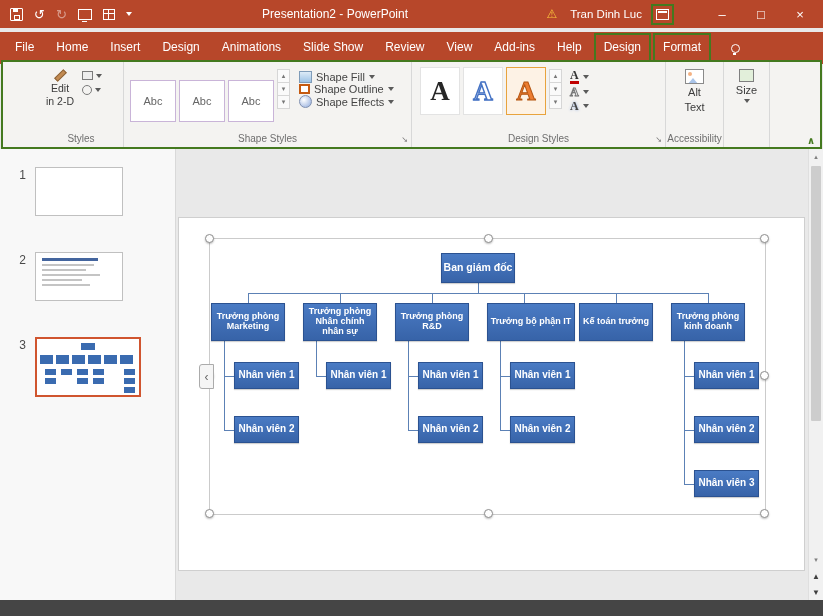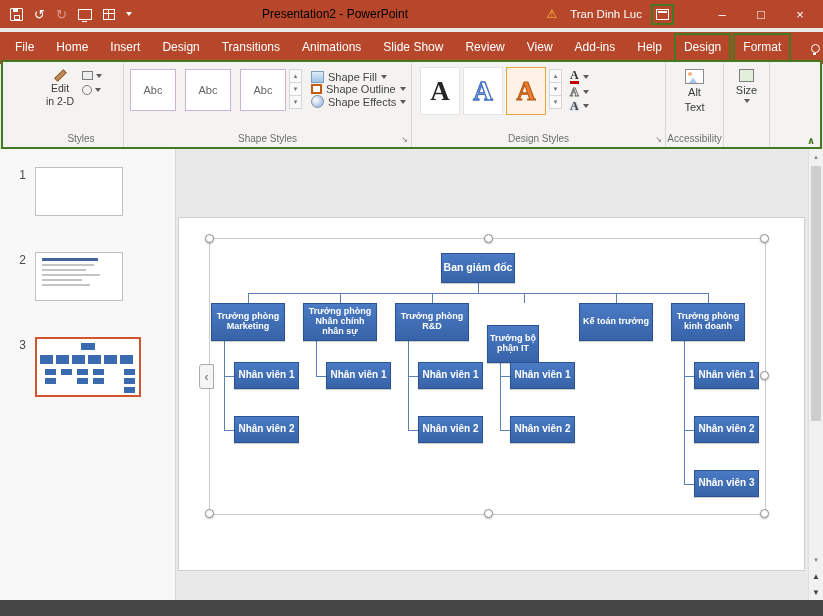--- a/index.html
+++ b/index.html
@@ -24,21 +24,21 @@
   .floppy::after{content:"";position:absolute;bottom:0;left:3px;width:4px;height:3px;border:1px solid #fff;}
   .monitor{width:12px;height:9px;border:1px solid #fff;position:relative;display:inline-block;}
   .monitor::after{content:"";position:absolute;left:3px;bottom:-3px;width:5px;height:1px;background:#fff;}
   .gridicon{width:10px;height:9px;border:1px solid #fff;position:relative;display:inline-block;}
   .gridicon::before{content:"";position:absolute;left:0;right:0;top:3px;height:1px;background:#fff;}
   .gridicon::after{content:"";position:absolute;top:0;bottom:0;left:4px;width:1px;background:#fff;}
   .caret{width:0;height:0;border-left:3px solid transparent;border-right:3px solid transparent;
          border-top:4px solid #5A5A5A;display:inline-block;}
   .caret.white{border-top-color:#fff;}
   .tb-title{position:absolute;left:170px;width:330px;top:0;height:28px;line-height:28px;
-            text-align:center;font-size:12px;color:#000000;pointer-events:none;}
+            text-align:center;font-size:12px;color:#ffffff;pointer-events:none;}
   .tb-right{margin-left:auto;display:flex;align-items:center;gap:13px;padding-right:10px;}
   .warn{color:#FFC83D;font-size:12px;}
   .uname{font-size:11.5px;}
   .green-box{outline:2px solid var(--green);outline-offset:2px;display:flex;align-items:center;
              justify-content:center;width:15px;height:13px;margin-right:26px;}
   .dispopt{width:11px;height:9px;border:1px solid #fff;position:relative;display:inline-block;}
   .dispopt::before{content:"";position:absolute;top:1px;left:1px;right:1px;height:2px;background:#fff;}
   .winbtn{width:26px;text-align:center;font-size:13px;color:#fff;}
 
   
@@ -64,21 +64,21 @@
   .g-shapes .gc{padding:5px 5px 0;gap:6px;}
   .edit2d{display:flex;flex-direction:column;align-items:center;gap:1px;font-size:10.5px;color:#3B3B3B;padding:2px 2px;}
   .pencil-icon{width:11px;height:3px;background:#C28A52;border:1px solid #8A6238;transform:rotate(-45deg);margin:4px 0 3px;display:inline-block;}
   .mini-col{display:flex;flex-direction:column;gap:5px;padding-top:4px;}
   .mini-btn{display:flex;align-items:center;gap:3px;}
   .shape-sq{width:9px;height:7px;border:1px solid #7B7B7B;background:#EDEDED;display:inline-block;}
   .shape-circ{width:8px;height:8px;border:1px solid #7B7B7B;border-radius:50%;display:inline-block;}
 
   .g-shapestyles{width:288px;}
   .g-shapestyles .gc{padding:0 4px 0 6px;}
-  .cells{display:flex;gap:9px;padding-top:7px;text-align:center;}
+  .cells{display:flex;gap:3px;padding-top:18px;text-align:center;}
   .cell{width:46px;height:42px;border:1px solid #C9B4D8;background:#fff;color:#666;font-size:11px;
         display:flex;align-items:center;justify-content:center;box-sizing:border-box;}
   .garrows{display:flex;flex-direction:column;margin:7px 0 0 3px;}
   .garrow{width:13px;height:14px;border:1px solid #D6D6D6;background:#FAFAFA;color:#777;font-size:7px;
           display:flex;align-items:center;justify-content:center;box-sizing:border-box;margin-top:-1px;}
   .garrow:first-child{margin-top:0;}
   .sbtns{display:flex;flex-direction:column;gap:0;padding:9px 0 0 9px;}
   .sbtn{display:flex;align-items:center;gap:4px;font-size:11px;color:#444;white-space:nowrap;}
   .icon-fill{width:11px;height:10px;background:linear-gradient(#DDEBF7,#9DC3E6);border:1px solid #7F9CB9;display:inline-block;}
   .icon-outline{width:11px;height:10px;border:2px solid #C55A11;background:#fff;box-sizing:border-box;display:inline-block;}
@@ -191,21 +191,20 @@
       <span class="winbtn">□</span>
       <span class="winbtn">×</span>
     </div>
   </div>
 
   <div class="tabrow">
     <div class="tab">File</div>
     <div class="tab">Home</div>
     <div class="tab">Insert</div>
     <div class="tab">Design</div>
-    <div class="tab">Transitions</div>
     <div class="tab">Animations</div>
     <div class="tab">Slide Show</div>
     <div class="tab">Review</div>
     <div class="tab">View</div>
     <div class="tab">Add-ins</div>
     <div class="tab">Help</div>
     <div class="tab boxed">Design</div>
     <div class="tab boxed">Format</div>
     <div class="tab tellme">
       <span class="bulb-icon"></span>
@@ -395,21 +394,21 @@
             <div class="org-line" style="left: 137px; top: 158px; width: 10px; height: 1px;"></div>
             <div class="org-box org-child" style="left: 147px; top: 144px; width: 65px; height: 27px;">Nhân viên 1</div>
             <div class="org-line" style="left: 253px; top: 75px; width: 1px; height: 10px;"></div>
             <div class="org-box org-dept" style="left: 216px; top: 85px; width: 74px; height: 38px;">Trưởng phòng R&amp;D</div>
             <div class="org-line" style="left: 229px; top: 123px; width: 1px; height: 89px;"></div>
             <div class="org-line" style="left: 229px; top: 158px; width: 10px; height: 1px;"></div>
             <div class="org-box org-child" style="left: 239px; top: 144px; width: 65px; height: 27px;">Nhân viên 1</div>
             <div class="org-line" style="left: 229px; top: 212px; width: 10px; height: 1px;"></div>
             <div class="org-box org-child" style="left: 239px; top: 198px; width: 65px; height: 27px;">Nhân viên 2</div>
             <div class="org-line" style="left: 345px; top: 75px; width: 1px; height: 10px;"></div>
-            <div class="org-box org-dept" style="left: 308px; top: 85px; width: 52px; height: 38px; margin-top: 22px;">Trưởng bộ phận IT</div>
+            <div class="org-box org-dept" style="left: 308px; top: 85px; width: 88px; height: 38px;">Trưởng bộ phận IT</div>
             <div class="org-line" style="left: 321px; top: 123px; width: 1px; height: 89px;"></div>
             <div class="org-line" style="left: 321px; top: 158px; width: 10px; height: 1px;"></div>
             <div class="org-box org-child" style="left: 331px; top: 144px; width: 65px; height: 27px;">Nhân viên 1</div>
             <div class="org-line" style="left: 321px; top: 212px; width: 10px; height: 1px;"></div>
             <div class="org-box org-child" style="left: 331px; top: 198px; width: 65px; height: 27px;">Nhân viên 2</div>
             <div class="org-line" style="left: 437px; top: 75px; width: 1px; height: 10px;"></div>
             <div class="org-box org-dept" style="left: 400px; top: 85px; width: 74px; height: 38px;">Kế toán trưởng</div>
             <div class="org-line" style="left: 529px; top: 75px; width: 1px; height: 10px;"></div>
             <div class="org-box org-dept" style="left: 492px; top: 85px; width: 74px; height: 38px;">Trưởng phòng kinh doanh</div>
             <div class="org-line" style="left: 505px; top: 123px; width: 1px; height: 143px;"></div>

